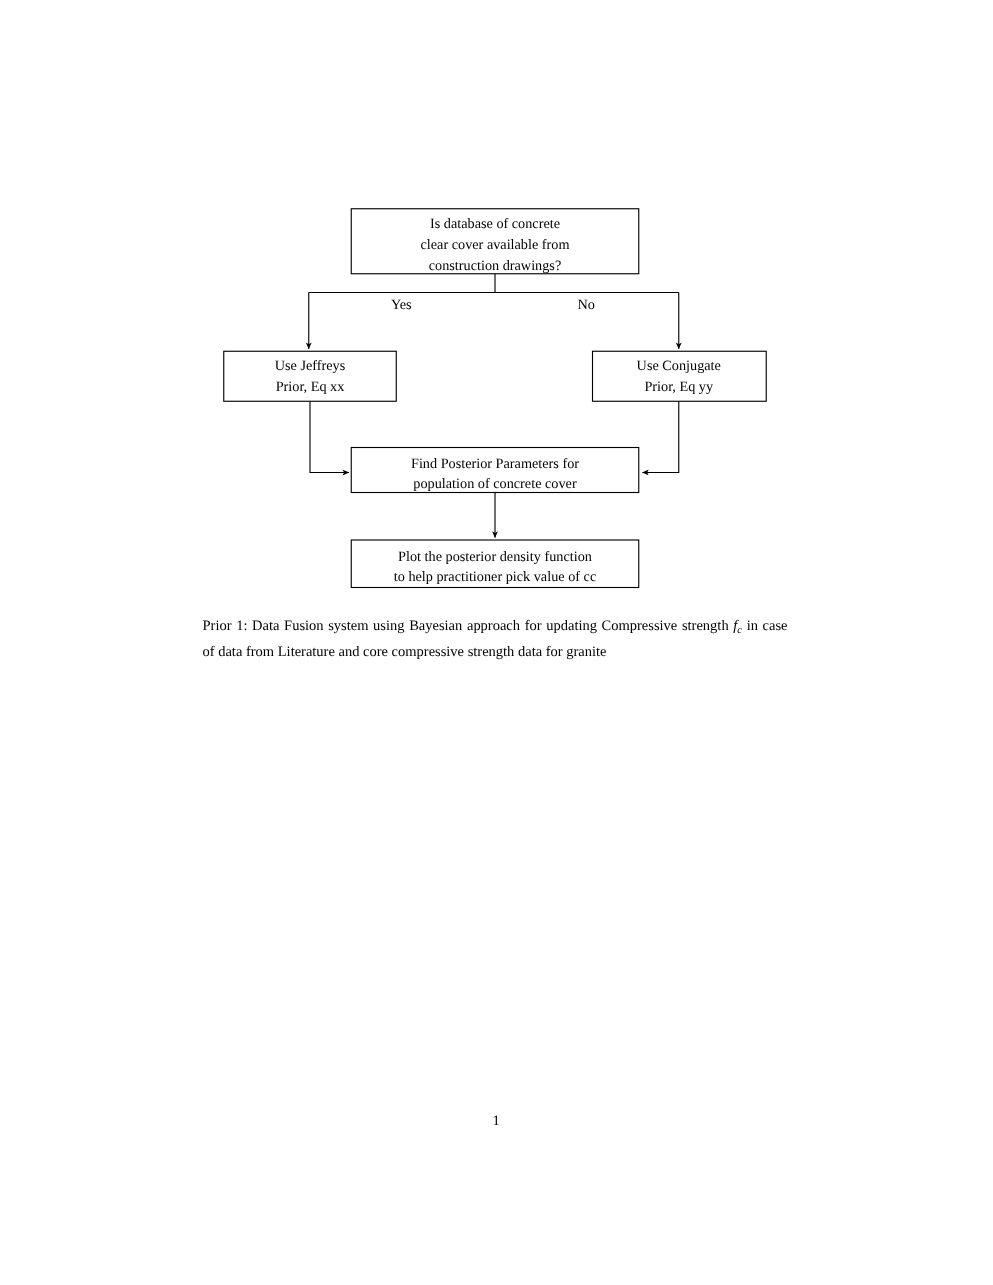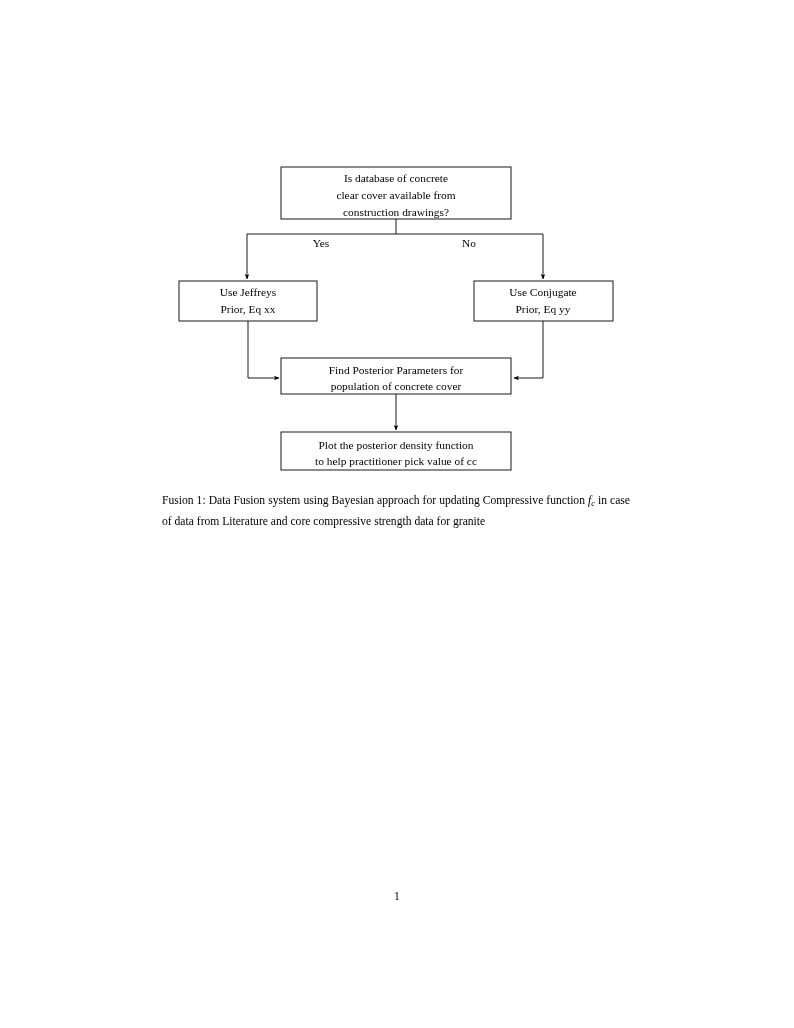--- a/index.html
+++ b/index.html
@@ -130,17 +130,17 @@
     <text class="fc-text" x="396" y="374">Find Posterior Parameters for</text>
     <text class="fc-text" x="396" y="390">population of concrete cover</text>
 
     <path class="fc-line" d="M396,394 L396,430" marker-end="url(#arrowhead)"></path>
 
     <rect class="fc-box" x="281" y="432" width="230" height="38"></rect>
     <text class="fc-text" x="396" y="449">Plot the posterior density function</text>
     <text class="fc-text" x="396" y="465">to help practitioner pick value of cc</text>
   </svg>
 
-  <div id="figure-caption"><span class="cap-label">Fusion 1:</span><span>&nbsp;</span><span>Data Fusion system using Bayesian approach for updating Compressive function</span><span>&nbsp;</span><span class="mathvar">f</span><span class="mathsub">c</span><span>&nbsp;</span><span>in case of data from Literature and core compressive strength data for granite</span></div>
+  <div id="figure-caption"><span class="cap-label">Prior 1:</span><span>&nbsp;</span><span>Data Fusion system using Bayesian approach for updating Compressive strength</span><span>&nbsp;</span><span class="mathvar">f</span><span class="mathsub">c</span><span>&nbsp;</span><span>in case of data from Literature and core compressive strength data for granite</span></div>
 
   <div id="page-number">1</div>
 
 </div>
 
 </body></html>

